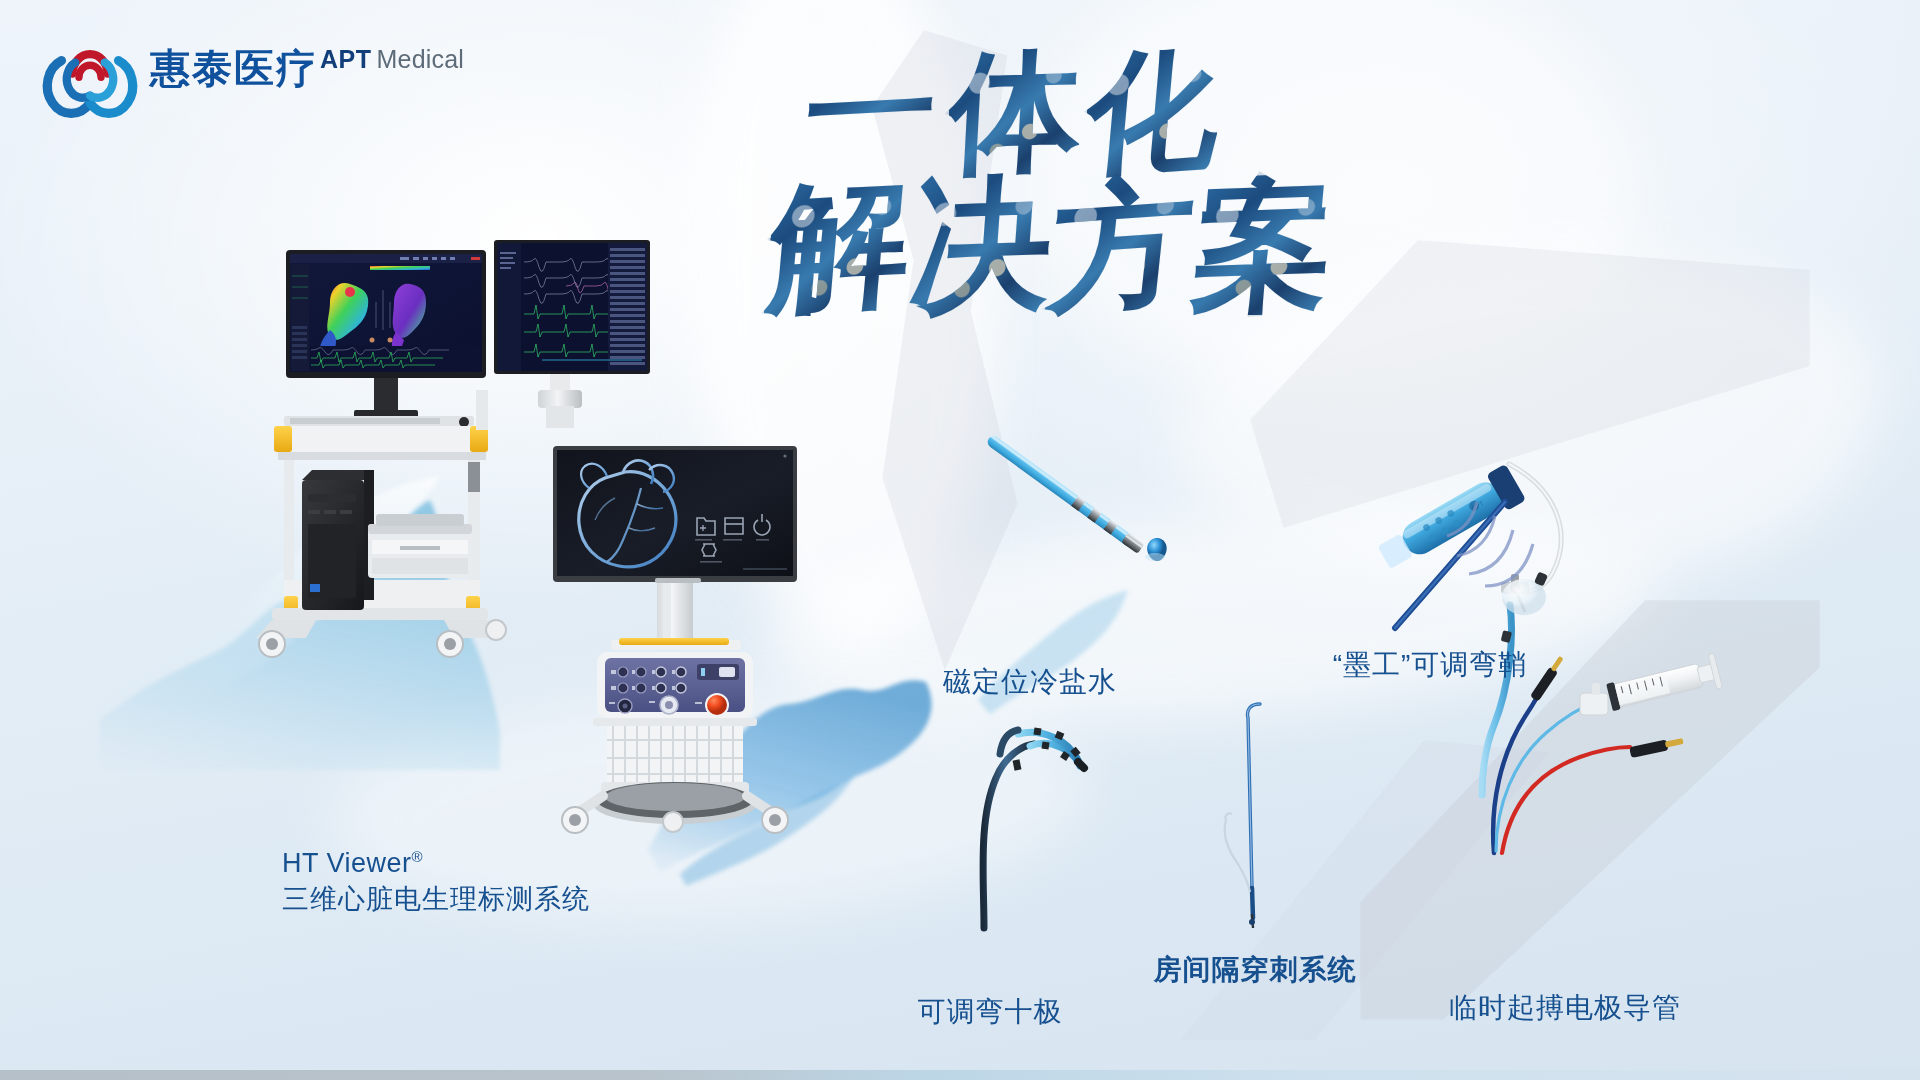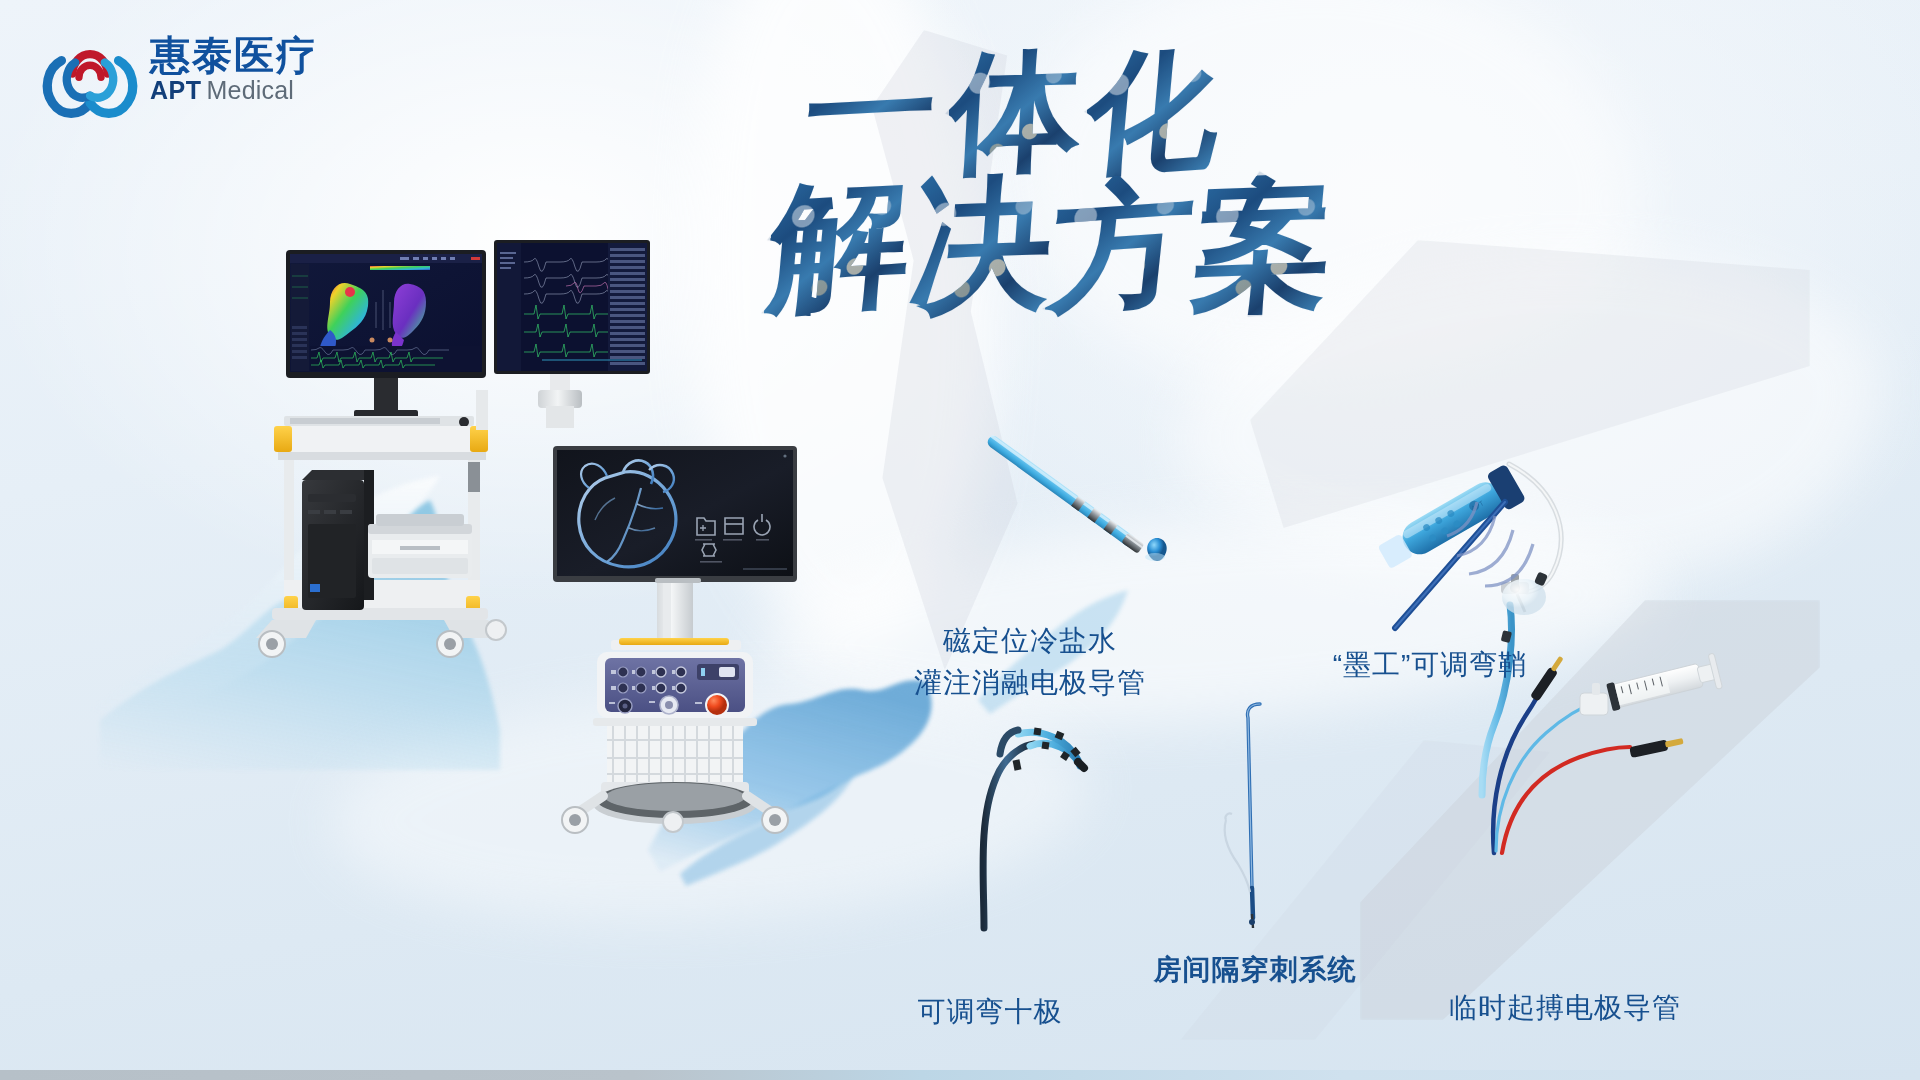--- a/index.html
+++ b/index.html
@@ -66,21 +66,21 @@
 
   
   .inkwash { position:absolute; filter:blur(2px); }
   .inkwash.m1 { left:90px; top:470px; width:420px; height:300px; opacity:.75; }
   .inkwash.m2 { left:640px; top:660px; width:330px; height:250px; opacity:.85; }
   .inkwash.m3 { left:970px; top:560px; width:190px; height:170px; opacity:.55; }
 
   
   .logo-block { position:absolute; left:44px; top:22px; display:flex; align-items:center; gap:14px; }
   .logo-mark { width:92px; height:92px; position:relative; }
-  .logo-text { display:flex; flex-direction:column; gap:2px; }
+  .logo-text { display:flex; flex-direction:row; gap:2px; }
   .logo-cn {
     font-size:40px; font-weight:700; letter-spacing:2px;
     color:#10519e; line-height:1.05;
   }
   .logo-en { display:flex; align-items:baseline; gap:5px; line-height:1; }
   .logo-en .apt { font-size:25px; font-weight:700; color:#123f7a; letter-spacing:.5px; }
   .logo-en .med { font-size:25px; font-weight:400; color:#5e6b78; letter-spacing:.2px;text-align:right; }
 
   
   .headline { position:absolute; left:975px; top:45px; width:660px; height:330px; }
@@ -110,21 +110,21 @@
   .l2 .c1 { transform:skewX(-6deg) rotate(-2deg) scaleY(1.04); margin-right:0px; }
   .l2 .c2 { transform:skewX(-10deg) rotate(-4deg); margin-right:2px; }
   .l2 .c3 { transform:skewX(-7deg) rotate(-2deg); }
 
   
   .plabel {
     position:absolute; color:#17508f;
     font-size:28px; line-height:1.45; letter-spacing:1px;
     text-align:center; font-weight:400; white-space:nowrap;
   }
-  .plabel.two-line { line-height:1.5; }
+  .plabel.two-line { line-height:1.5;margin-top:41px; }
   .plabel .ln { display:block; }
 
   .label-ht { position:absolute; left:282px; top:845px; color:#17508f; letter-spacing:.5px; }
   .label-ht .en { font-size:27px; line-height:1.35; white-space:nowrap; }
   .label-ht .en sup { font-size:15px; vertical-align:super; }
   .label-ht .cn { font-size:27px; line-height:1.4; letter-spacing:1px; white-space:nowrap; }
 
   
   .dev { position:absolute; }
 
@@ -741,24 +741,27 @@
           <path d="M166 122 v10"></path>
             <path d="M174 122 v7"></path>
             <path d="M182 122 v10"></path>
         </g>
         <rect x="220" y="122" width="16" height="16" rx="3" fill="#eef1f3" stroke="#d0d6da" stroke-width="1"></rect>
         <rect x="234" y="112" width="6" height="36" rx="3" fill="#e8ebee" stroke="#d0d6da" stroke-width="1"></rect>
       </g>
     </g>
   </svg>
 
+  <div class="label-ht">
+    <div class="en"><span>HT Viewer</span><sup>®</sup></div>
+    <div class="cn">三维心脏电生理标测系统</div>
+  </div>
 
   <div class="plabel two-line" style="left:860px; top:620px; width:340px;">
     <span class="ln">磁定位冷盐水</span>
-    <span class="ln">灌注消融电极导管</span>
   </div>
 
   <div class="plabel" style="left:1300px; top:645px; width:260px;">
     <span class="ln">“墨工”可调弯鞘</span>
   </div>
 
   <div class="plabel" style="left:890px; top:992px; width:200px;">
     <span class="ln">可调弯十极</span>
   </div>
 

